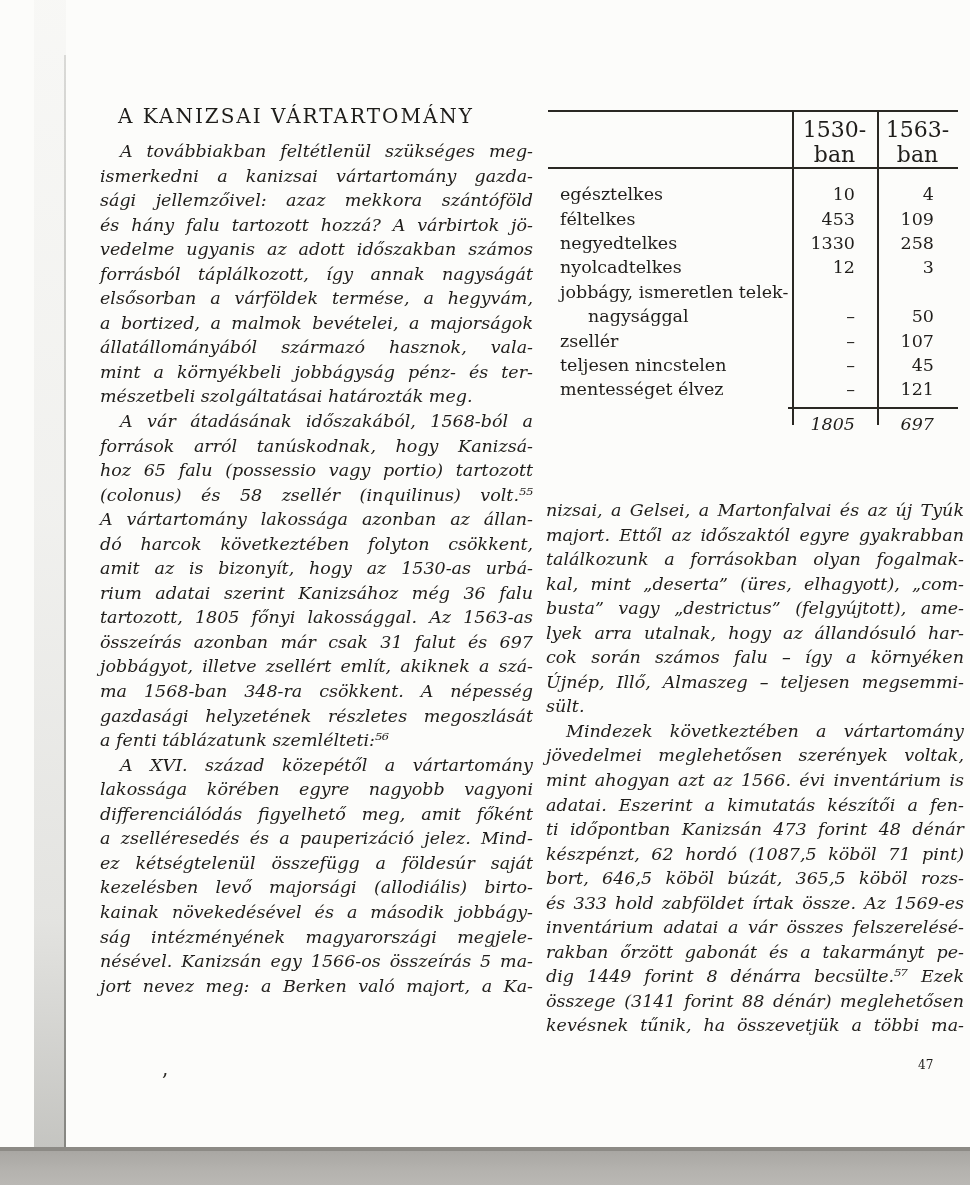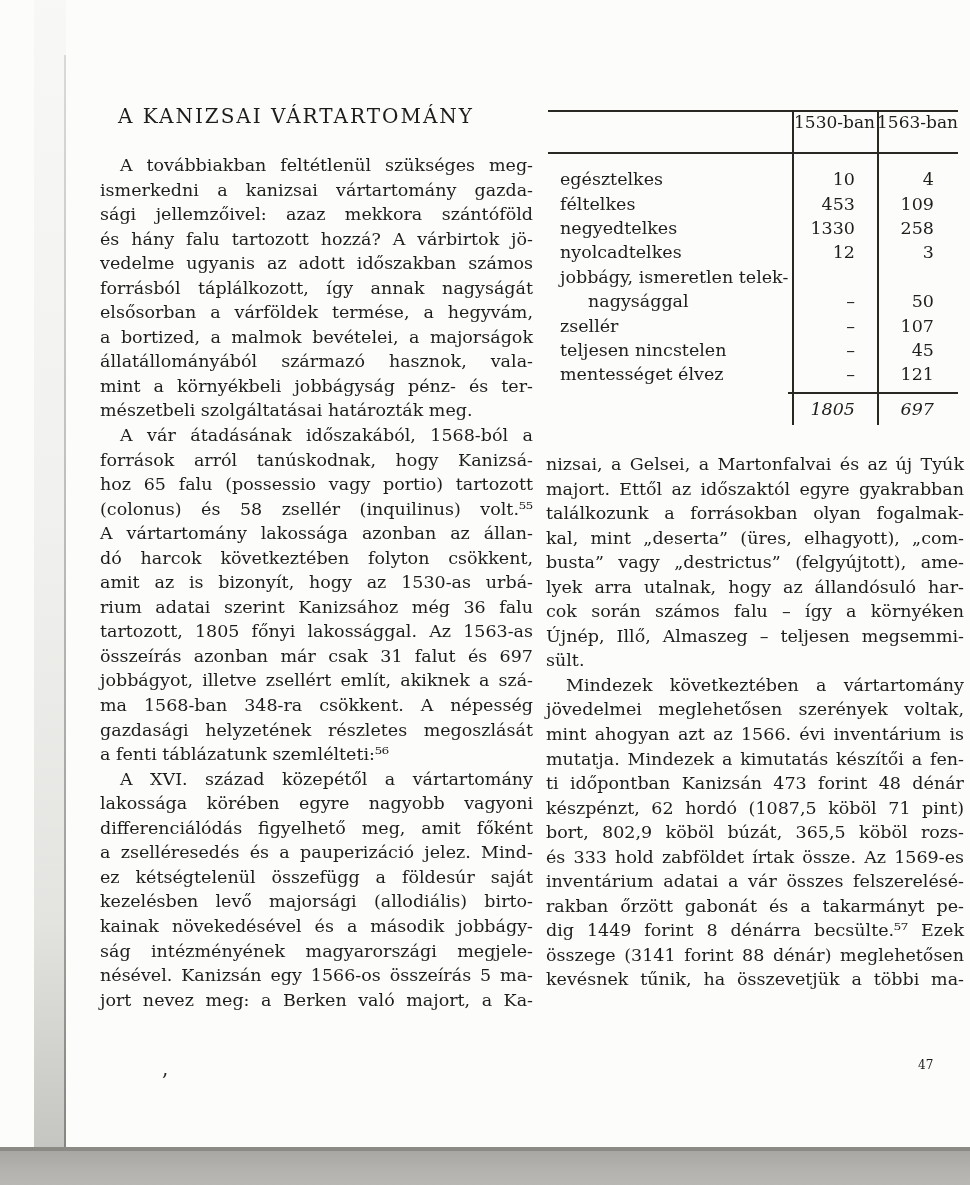--- a/index.html
+++ b/index.html
@@ -40,34 +40,34 @@
   }
   .page-title {
     position:absolute; left:118px; top:104px;
     font-size:20px; letter-spacing:2px; color:#1d1c19;
     white-space:nowrap;
   }
   .text-col {
     position:absolute; font-size:17.5px; line-height:24.55px;
     color:#1f1d1a;
   }
-  .col-left  { left:100px; top:153px; width:433px; }
-  .col-right { left:546px; top:452px; width:418px; }
+  .col-left  { left:100px; top:139px; width:433px;font-style:italic; }
+  .col-right { left:546px; top:498px; width:418px;font-style:italic; }
   .para { margin:0; }
   .para .tline { text-align:justify; text-align-last:justify; white-space:normal; }
   .para.endshort .tline:last-child { text-align-last:left; }
   .para.indent .tline:first-child { text-indent:20px; }
   
   .data-table {
     position:absolute; left:548px; top:110px; width:410px; height:320px;
     font-size:17.5px; color:#1f1d1a;
   }
   .rule-top { border-top:2.5px solid #2a2823; }
   .rule-mid { border-top:2.2px solid #2a2823; }
-  .thead { display:flex; height:40px; align-items:flex-start; font-size:17px; }
+  .thead { display:flex; height:55px; align-items:flex-end; font-size:22px; }
   .th-spacer { width:244px; }
   .th-col { text-align:center; }
   .th-1530 { width:85px; }
   .th-1563 { width:81px; }
   .tbody { padding-top:13px; }
   .trow { display:flex; height:24.4px; align-items:center; }
   .tcell { overflow:visible; white-space:nowrap; }
   .c-label { width:244px; padding-left:12px; }
   .trow.indent .c-label { padding-left:40px; }
   .c-v1530 { width:85px; text-align:right; padding-right:22px; }
@@ -211,24 +211,24 @@
       <div class="tline">busta” vagy „destrictus” (felgyújtott), ame-</div>
       <div class="tline">lyek arra utalnak, hogy az állandósuló har-</div>
       <div class="tline">cok során számos falu – így a környéken</div>
       <div class="tline">Újnép, Illő, Almaszeg – teljesen megsemmi-</div>
       <div class="tline">sült.</div>
     </div>
   <div class="para indent">
       <div class="tline">Mindezek következtében a vártartomány</div>
       <div class="tline">jövedelmei meglehetősen szerények voltak,</div>
       <div class="tline">mint ahogyan azt az 1566. évi inventárium is</div>
-      <div class="tline">mutatja. Mindezek a kimutatás készítői a fen-</div>
+      <div class="tline">adatai. Eszerint a kimutatás készítői a fen-</div>
       <div class="tline">ti időpontban Kanizsán 473 forint 48 dénár</div>
       <div class="tline">készpénzt, 62 hordó (1087,5 köböl 71 pint)</div>
-      <div class="tline">bort, 802,9 köböl búzát, 365,5 köböl rozs-</div>
+      <div class="tline">bort, 646,5 köböl búzát, 365,5 köböl rozs-</div>
       <div class="tline">és 333 hold zabföldet írtak össze. Az 1569-es</div>
       <div class="tline">inventárium adatai a vár összes felszerelésé-</div>
       <div class="tline">rakban őrzött gabonát és a takarmányt pe-</div>
       <div class="tline">dig 1449 forint 8 dénárra becsülte.⁵⁷ Ezek</div>
       <div class="tline">összege (3141 forint 88 dénár) meglehetősen</div>
       <div class="tline">kevésnek tűnik, ha összevetjük a többi ma-</div>
     </div>
 </div>
 
 <div class="stray-mark">,</div>

